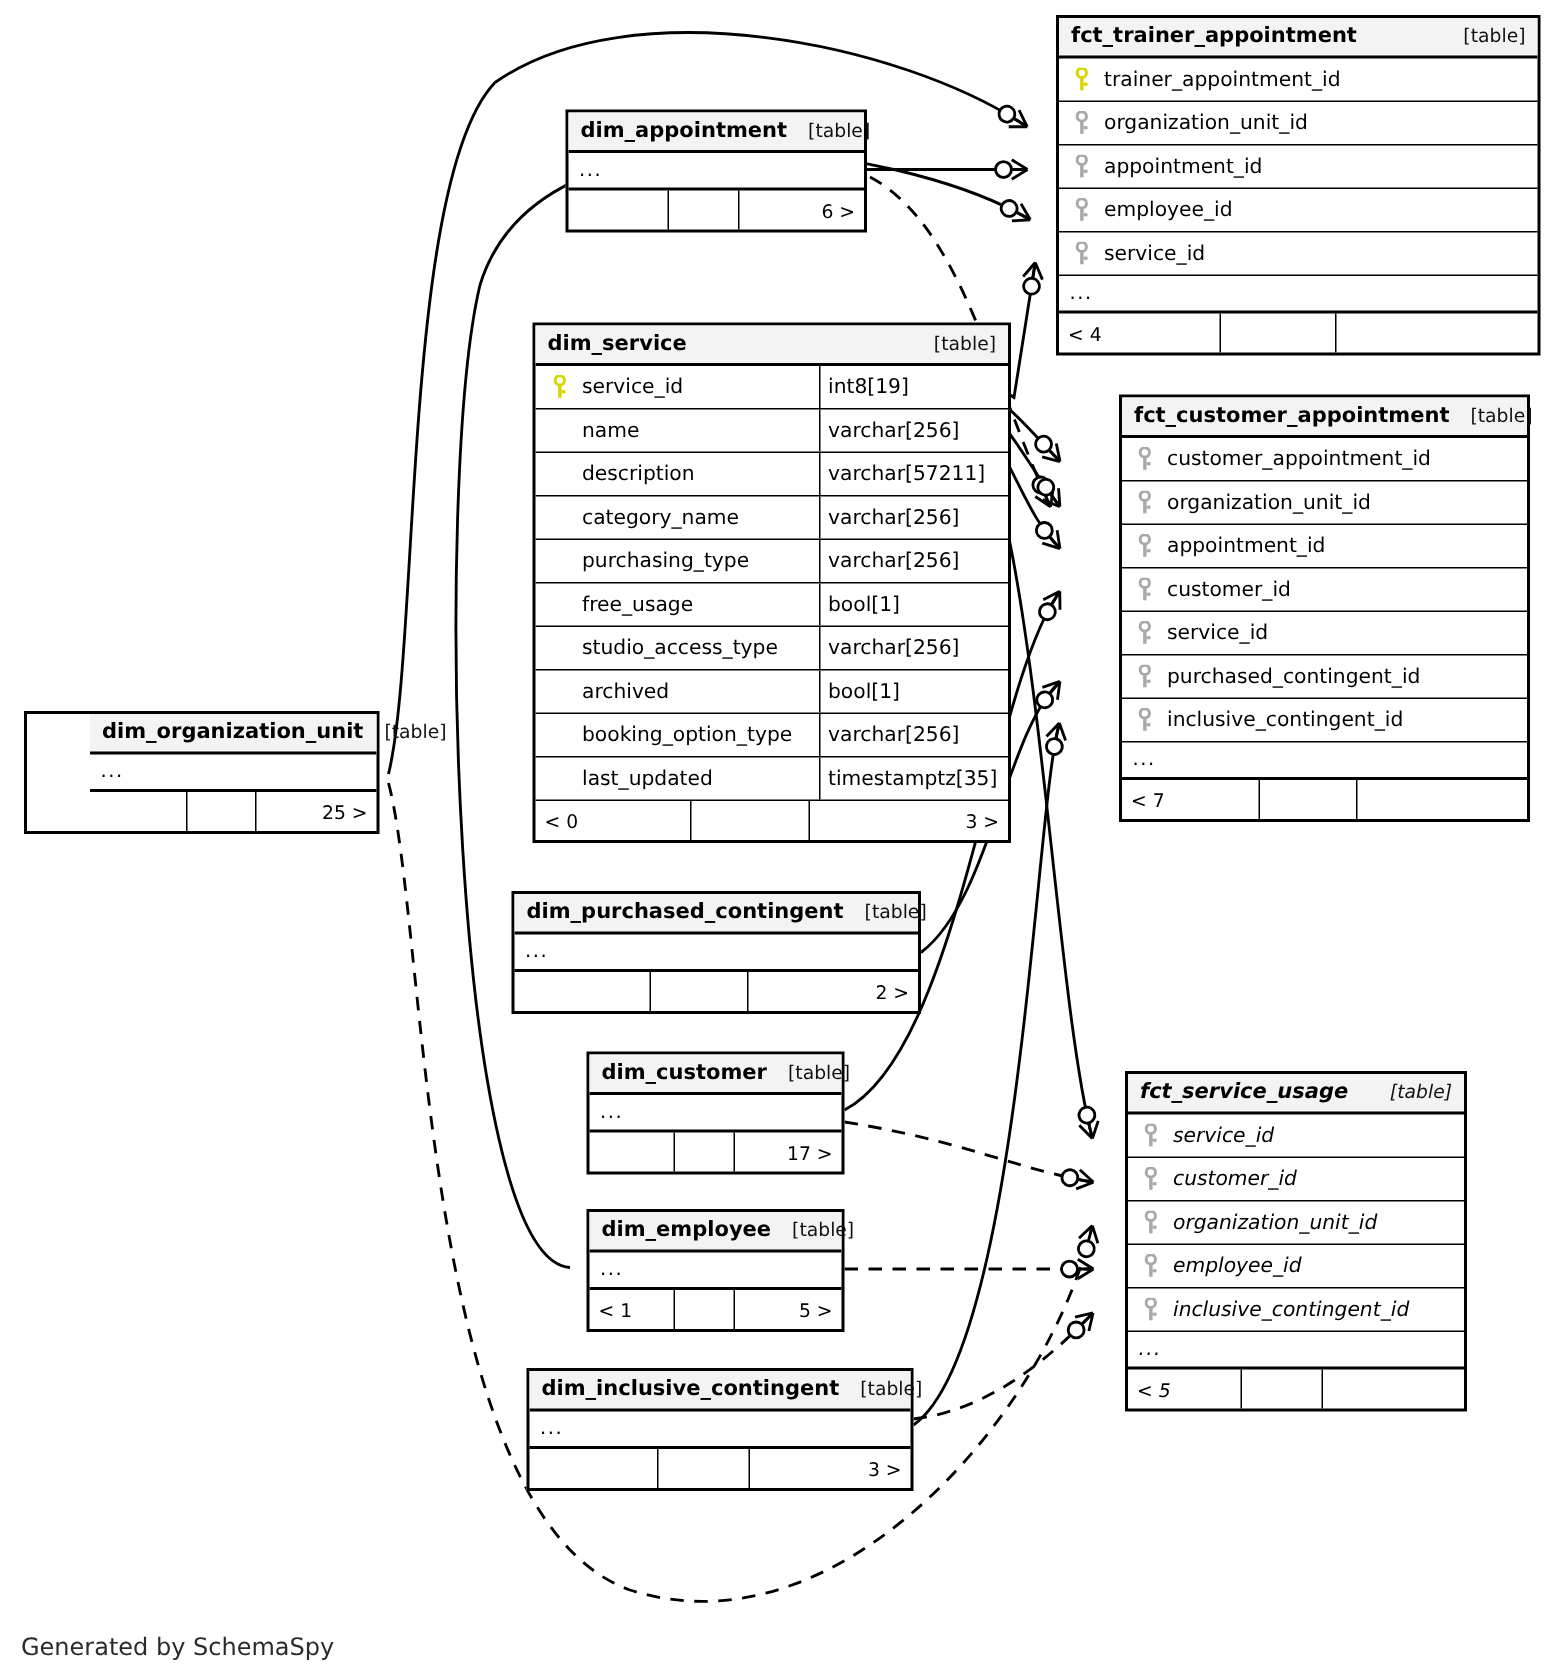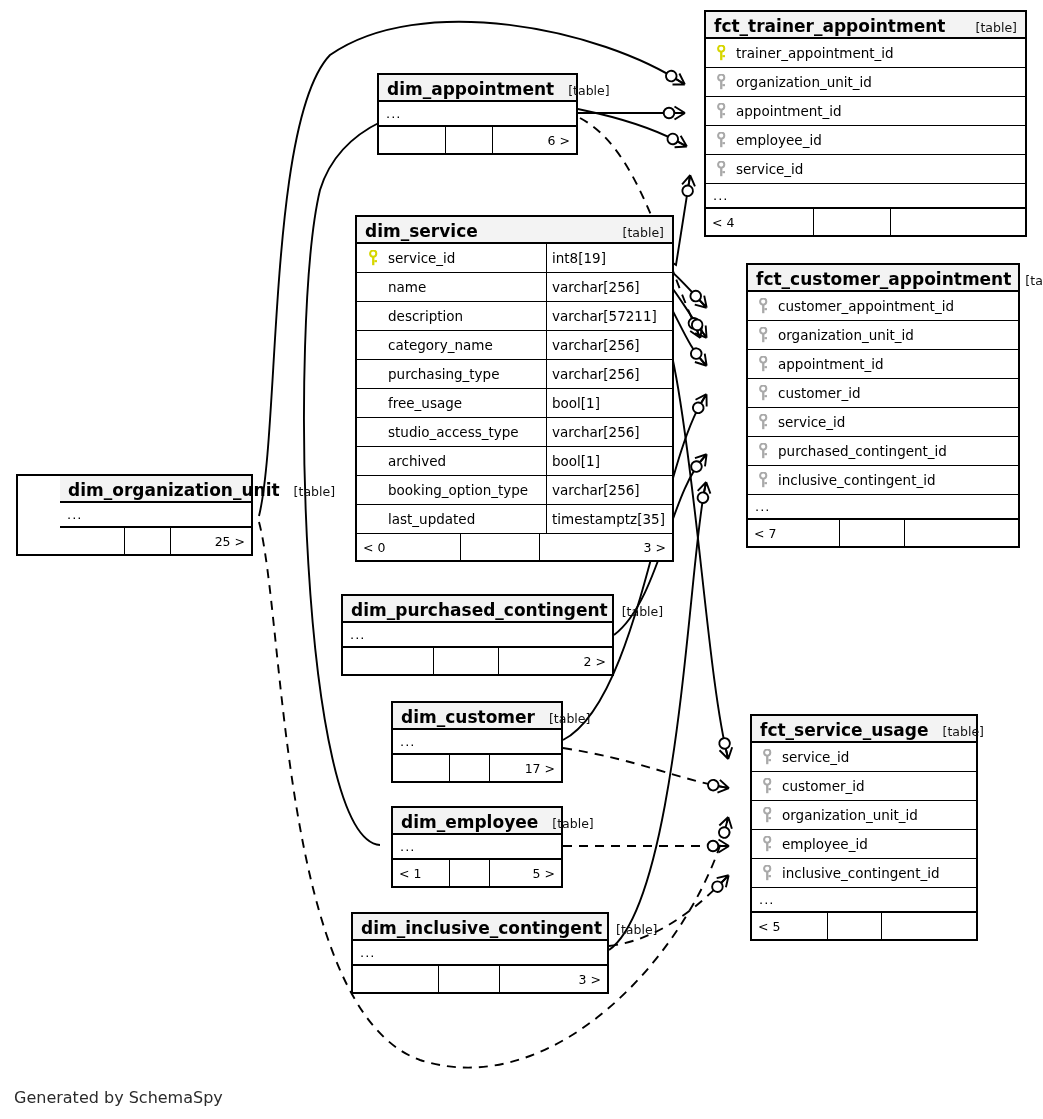--- a/index.html
+++ b/index.html
@@ -40,21 +40,21 @@
     align-items: baseline;
     justify-content: space-between;
     background: #f3f3f3;
     border-bottom: 2px solid #000;
     padding: 4px 8px 5px 8px;
     box-sizing: border-box;
     height: 27px;
   }
   .tbl-name {
     font-weight: bold;
-    font-size: 17px;
+    font-size: 14px;
     white-space: nowrap;
   }
   .tbl-tag {
     font-size: 12.5px;
     font-weight: normal;
     color: #111;
     margin-left: 14px;
     white-space: nowrap;
   }
   .col-row {
@@ -506,21 +506,21 @@
           <span class="tbl-name">dim_customer</span>
           <span class="tbl-tag">[table]</span>
         </div>
         <div class="ellipsis-row">...</div>
         <div class="foot-row">
           <div class="foot-cell foot-left"></div>
           <div class="foot-cell foot-mid"></div>
           <div class="foot-cell foot-right">17 &gt;</div>
         </div>
       </div>
-      <div class="table-node facts" id="node-fct_service_usage" style="left: 750px; top: 714px; width: 228px;">
+      <div class="table-node facts" id="node-fct_service_usage" style="left: 750px; top: 714px; width: 228px; font-style: italic;">
         <div class="tbl-header">
           <span class="tbl-name">fct_service_usage</span>
           <span class="tbl-tag">[table]</span>
         </div>
         <div class="col-row">
           <div class="col-name">
             <span class="keyicon"><svg viewBox="0 0 15 16" width="15" height="16">
                 <circle cx="6.2" cy="3.6" r="3.1" fill="none" stroke="#a9a9a9" stroke-width="2"></circle>
                 <rect x="5.1" y="6.0" width="2.3" height="9.2" fill="#a9a9a9"></rect>
                 <rect x="7.4" y="10.1" width="2.6" height="2.1" fill="#a9a9a9"></rect>

